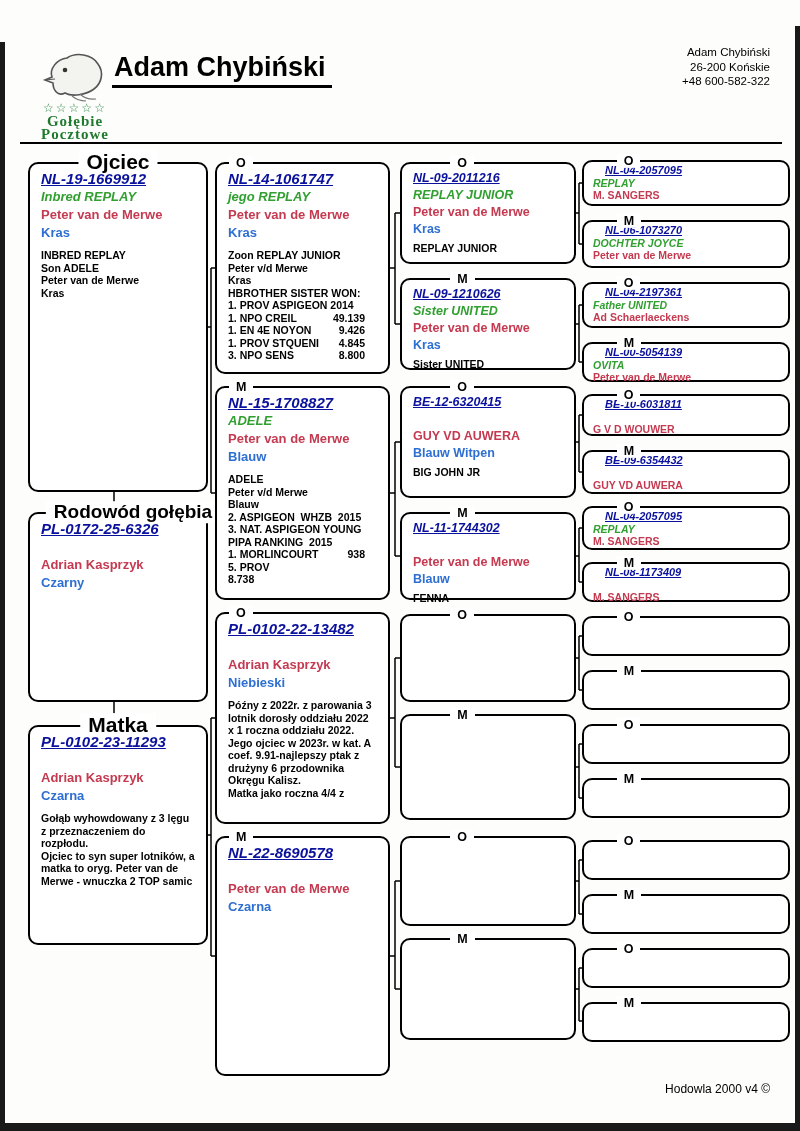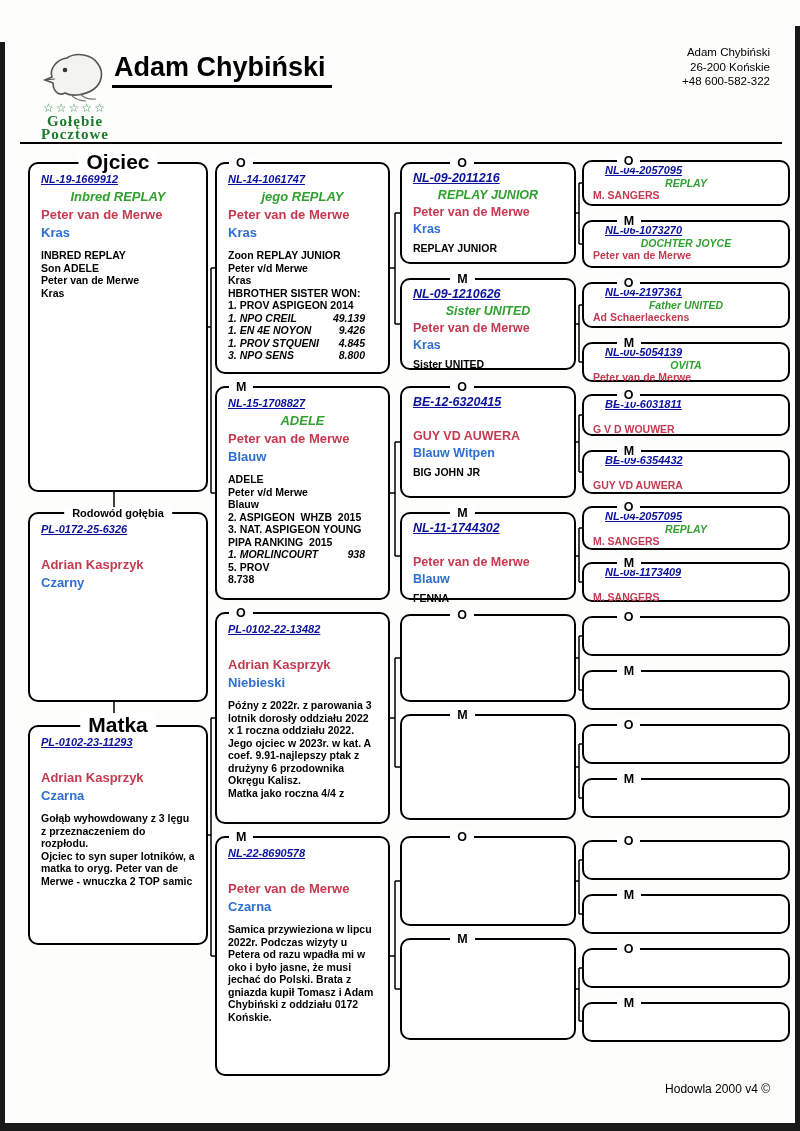--- a/index.html
+++ b/index.html
@@ -28,30 +28,30 @@
   .c3{left:400px;width:176px;}
   .c4{left:582px;width:208px;padding:2px 9px;}
   .sex{position:absolute;top:0;transform:translateY(-58%);background:#fff;padding:0 7px;
        font-weight:bold;font-size:12.5px;}
   .c2 .sex{left:12px;}
   .c3 .sex{left:28%;}
   .c4 .sex{left:16%;}
   .sec{position:absolute;top:0;left:50%;transform:translate(-50%,-58%);background:#fff;
        padding:0 8px;font-weight:bold;white-space:nowrap;}
   .sec.big{font-size:21px;}
-  .sec.mid{font-size:11px;}
+  .sec.mid{font-size:19px;margin-left:15px;}
   .ring{font-weight:bold;font-style:italic;text-decoration:underline;color:#0a119c;
-        font-size:11px;line-height:18px;min-height:18px;}
-  .gname{font-weight:bold;font-style:italic;color:#31a031;font-size:13px;line-height:18px;min-height:18px;text-align:center;}
+        font-size:15px;line-height:18px;min-height:18px;}
+  .gname{font-weight:bold;font-style:italic;color:#31a031;font-size:13px;line-height:18px;min-height:18px;}
   .breeder{font-weight:bold;color:#c43a50;font-size:13px;line-height:18px;min-height:18px;}
   .pcolor{font-weight:bold;color:#2e6fd2;font-size:13px;line-height:18px;min-height:18px;}
   .notes{font-weight:bold;color:#000;font-size:10.5px;line-height:12.5px;white-space:pre-wrap;margin-top:7px;}
   .notes2{font-weight:bold;color:#000;font-size:10.5px;line-height:12.5px;white-space:pre-wrap;}
   .res-row{display:flex;justify-content:space-between;font-weight:bold;font-size:10.5px;
-           line-height:12.5px;padding-right:12px;font-style:italic;}
+           line-height:12.5px;padding-right:12px;}
   .c3 .ring,.c3 .gname,.c3 .breeder,.c3 .pcolor{font-size:12.5px;line-height:17px;min-height:17px;}
   .c3 .notes{margin-top:4px;}
   .c4 .ring{font-size:11px;line-height:13px;min-height:13px;margin-left:12px;}
   .c4 .gname,.c4 .breeder{font-size:10.5px;line-height:12px;min-height:12px;}
   .connectors{position:absolute;left:0;top:0;pointer-events:none;}
   .footer{position:absolute;right:30px;top:1082px;font-size:12px;}
 </style>
 </head>
 <body>
 
@@ -193,22 +193,20 @@
 Jego ojciec w 2023r. w kat. A coef. 9.91-najlepszy ptak z drużyny 6 przodownika Okręgu Kalisz.
 Matka jako roczna 4/4 z</div>
   </div>
 
   <div class="box c2" style="top:836px;height:240px">
     <span class="sex">M</span>
     <div class="ring">NL-22-8690578</div>
     <div class="gname"></div>
     <div class="breeder">Peter van de Merwe</div>
     <div class="pcolor">Czarna</div>
-    <div class="notes">Samica przywieziona w lipcu 2022r. Podczas wizyty u Petera od razu wpadła mi w oko i było jasne, że musi jechać do Polski. Brata z gniazda kupił Tomasz i Adam
-Chybiński z oddziału 0172 Końskie.</div>
   </div>
 
   <div class="box c3" style="top:162px;height:102px">
     <span class="sex">O</span>
     <div class="ring">NL-09-2011216</div>
     <div class="gname">REPLAY JUNIOR</div>
     <div class="breeder">Peter van de Merwe</div>
     <div class="pcolor">Kras</div>
     <div class="notes">REPLAY JUNIOR</div>
   </div>

